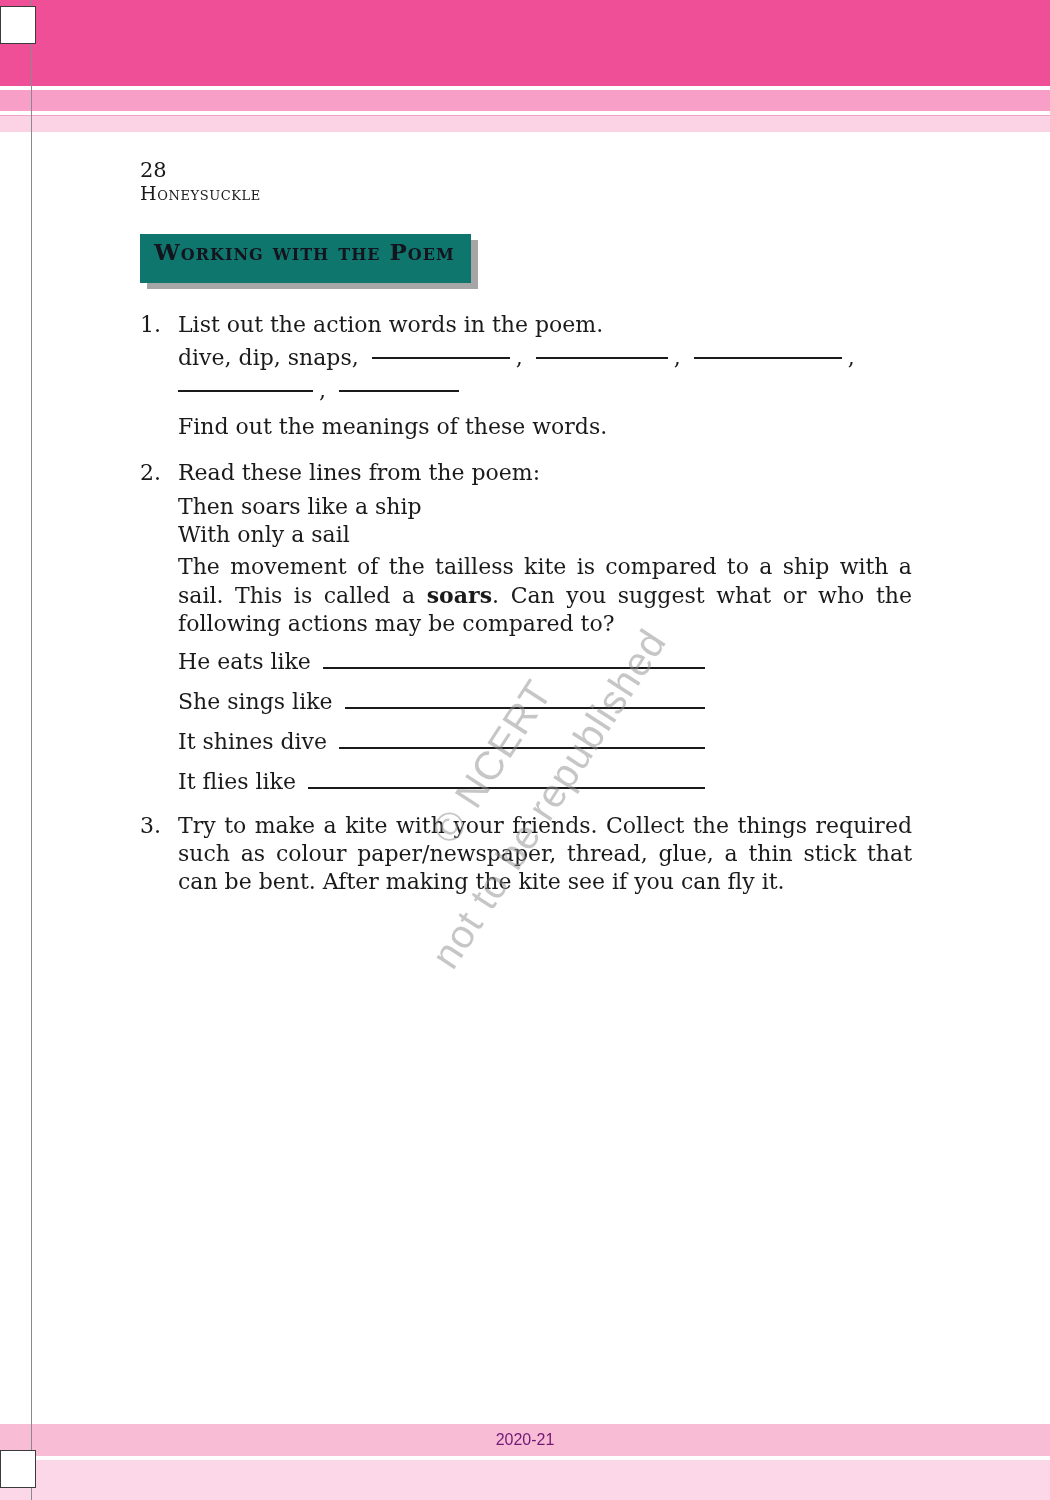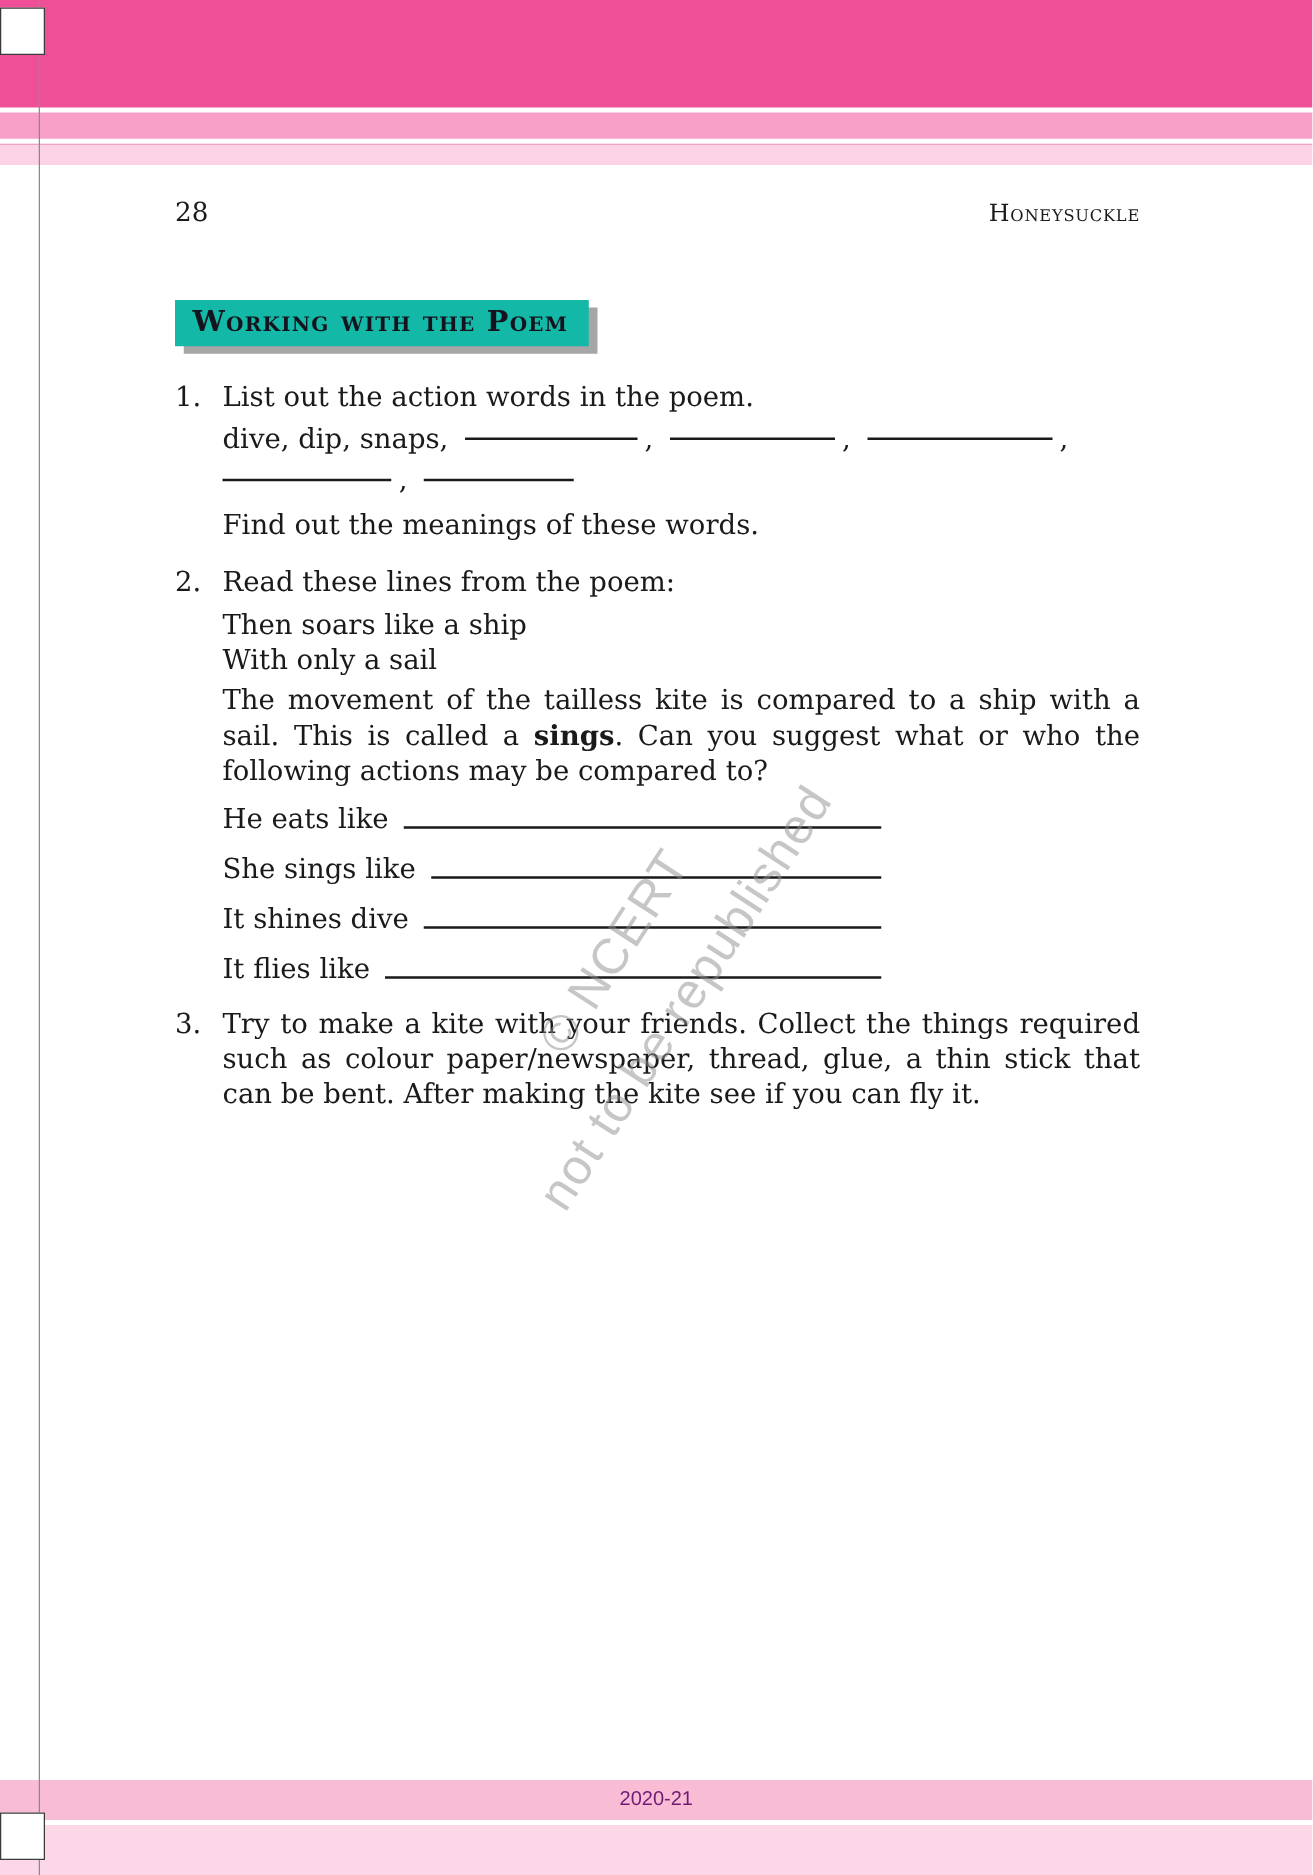--- a/index.html
+++ b/index.html
@@ -14,26 +14,26 @@
   .band2 { top:90px; height:21px; background:#f79fc7; }
   .band3 { top:115px; height:17px; background:#fbd3e5; border-top:1px solid #eda2c6; }
   
   .left-rule { position:absolute; left:31px; top:0; bottom:0; width:1px; background:#8a8a8a; z-index:6; }
   .corner { position:absolute; left:0; width:36px; height:38px; background:#ffffff; border:1px solid #3a3a3a; z-index:7; }
   .corner.top { top:6px; }
   .corner.bottom { top:1450px; }
 
   
   .content { position:absolute; left:140px; top:158px; width:772px; z-index:3; }
-  .running-head { display:flex; justify-content:space-between; align-items:flex-end; }
+  .running-head { display:flex; justify-content:space-between; align-items:flex-start;flex-direction:column; }
   .page-number { font-size:21px; }
   .book-title { font-variant:small-caps; font-size:19px; letter-spacing:0.6px; }
 
   .hbox-wrap { margin-top:30px; }
-  .hbox { display:inline-block; background:#14b8a6; box-shadow:7px 6px 0 #a6a6a6; padding:4px 16px 6px 14px;margin-top:28px; }
+  .hbox { display:inline-block; background:#0f766e; box-shadow:7px 6px 0 #a6a6a6; padding:4px 16px 18px 14px; }
   .hbox span { font-variant:small-caps; font-weight:bold; font-size:23px; letter-spacing:1px; color:#14141e; }
 
   .q { display:flex; }
   .q1 { margin-top:28px; }
   .q2 { margin-top:18px; }
   .q3 { margin-top:16px; }
   .qnum { width:38px; flex:none; font-size:22px; line-height:28px; }
   .qbody { flex:1; font-size:22px; line-height:28px; }
 
   .blank { display:inline-block; border-bottom:2px solid #1a1a1a; height:2px; vertical-align:0.28em; margin:0 6px; }
@@ -110,21 +110,21 @@
 
   <div class="q q2">
     <div class="qnum">2.</div>
     <div class="qbody">
       <div>Read these lines from the poem:</div>
       <div class="poem">
         <div>Then soars like a ship</div>
         <div>With only a sail</div>
       </div>
       <div class="para">
-        <span>The movement of the tailless kite is compared to a ship with a sail.  This is called a </span><b>sings</b><span>. Can you suggest what or who the following actions may be compared to?</span>
+        <span>The movement of the tailless kite is compared to a ship with a sail.  This is called a </span><b>soars</b><span>. Can you suggest what or who the following actions may be compared to?</span>
       </div>
       <div class="cmp-wrap">
         <div class="cmp-row">
           <span class="lbl">He eats like</span>
           <span class="rule"></span>
         </div>
         <div class="cmp-row">
           <span class="lbl">She sings like</span>
           <span class="rule"></span>
         </div>

